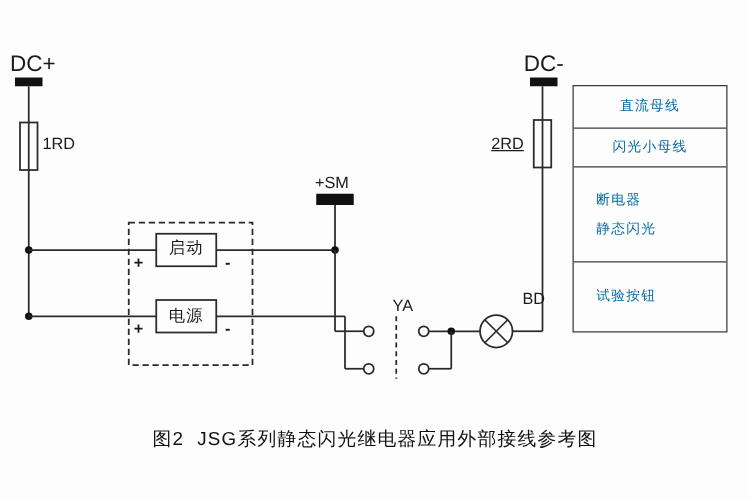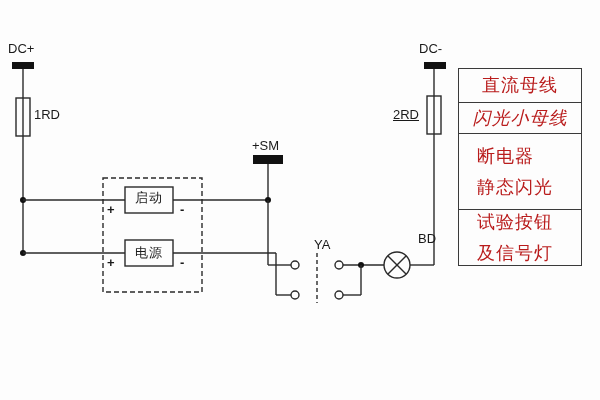--- a/index.html
+++ b/index.html
@@ -1,28 +1,28 @@
 <!DOCTYPE html>
 <html><head>
 <meta charset="utf-8">
 <style>
   * { margin:0; padding:0; box-sizing:border-box; }
   html,body { width:600px; height:400px; }
   body { font-family:"Liberation Sans","DejaVu Sans",sans-serif; background:#ffffff; }
   .canvas { position:relative; width:600px; height:400px; background:#fdfdfd; overflow:hidden; }
   svg.wires { position:absolute; left:0; top:0; width:600px; height:400px; }
   .lbl { position:absolute; color:#1a1a1a; font-size:13px; line-height:1; white-space:nowrap; }
-  .lbl.big { font-size:13px; }
+  .lbl.big { font-size:18px; }
   .lbl.sign { font-size:13px; font-weight:bold; }
   .term-box { position:absolute; display:flex; align-items:center; justify-content:center;
               font-size:13px; color:#1a1a1a; letter-spacing:1px; }
   .legend { position:absolute; left:458px; top:68px; width:124px; border:1px solid #3a3a3a; background:#fdfdfd; }
   .legend-row { border-top:1px solid #3a3a3a; display:flex; flex-direction:column; justify-content:center; }
   .legend-row.first { border-top:none; }
-  .legend-row .line { font-size:18px; color:#b91c1c; letter-spacing:1px; line-height:1.15; }
+  .legend-row .line { font-size:11px; color:#0369a1; letter-spacing:1px; line-height:1.15; }
   .legend-row.center .line { text-align:center; }
   .legend-row.indent .line { text-align:left; padding-left:18px; }
   .legend-row.gap .line + .line { margin-top:10px; }
   .caption { position:absolute; left:0; top:342px; width:600px; text-align:center;
              font-size:15px; color:#111; letter-spacing:1px; white-space:pre; }
 </style>
 </head>
 <body>
 
 <div class="canvas">
@@ -87,26 +87,26 @@
   <div class="lbl sign" style="left:107px; top:256px;">+</div>
   <div class="lbl sign" style="left:180px; top:256px;">-</div>
 
   <div class="term-box" style="left:125px; top:187px; width:48px; height:21px;">启动</div>
   <div class="term-box" style="left:125px; top:240px; width:48px; height:26px;">电源</div>
 
   <div class="legend">
     <div class="legend-row first center" style="height:33px;">
       <div class="line">直流母线</div>
     </div>
-    <div class="legend-row center" style="height:31px;font-style:italic;">
+    <div class="legend-row center" style="height:31px;">
       <div class="line">闪光小母线</div>
     </div>
     <div class="legend-row indent gap" style="height:76px;">
       <div class="line">断电器</div>
       <div class="line">静态闪光</div>
     </div>
     <div class="legend-row indent gap" style="height:56px;">
       <div class="line">试验按钮</div>
-      <div class="line">及信号灯</div>
     </div>
   </div>
 
+  <div class="caption">图2  JSG系列静态闪光继电器应用外部接线参考图</div>
 </div>
 
 </body></html>

